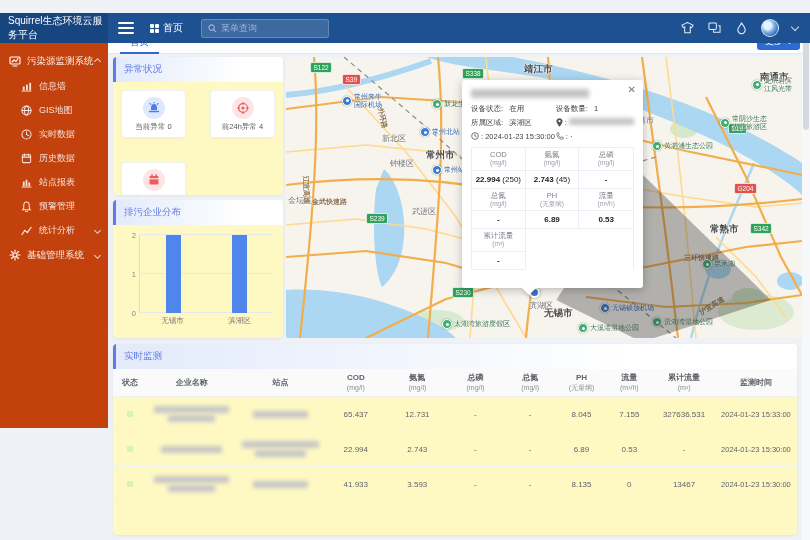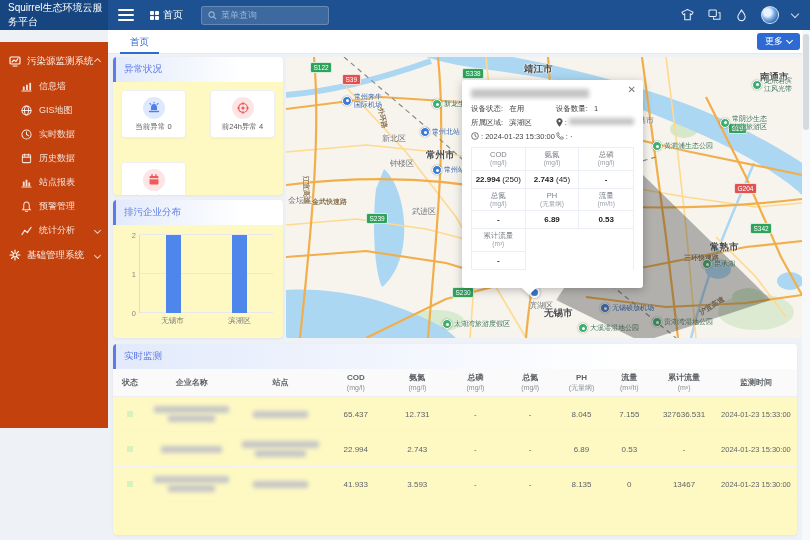--- a/index.html
+++ b/index.html
@@ -1,21 +1,21 @@
 <!DOCTYPE html>
 <html><head>
 <meta charset="utf-8">
 <style>
   * { margin:0; padding:0; box-sizing:border-box; }
   html,body { width:810px; height:540px; overflow:hidden; background:#eef1f5;
     font-family:"Liberation Sans","DejaVu Sans",sans-serif; }
   .app { position:relative; width:810px; height:540px; }
 
   
-  .topbar { position:absolute; left:0; top:0; width:810px; height:30px; background:#1d5191;
+  .topbar { position:absolute; left:0; top:13px; width:810px; height:30px; background:#1d5191;
     display:flex; align-items:center; z-index:50; }
   .brand { width:108px; height:30px; background:#17457f; color:#fff; font-size:10px;
     display:flex; align-items:center; padding-left:8px; letter-spacing:0; }
   .hamburger { width:16px; height:12px; margin-left:10px; display:flex; flex-direction:column; justify-content:space-between; cursor:pointer; }
   .hamburger i { display:block; height:2px; background:#fff; border-radius:1px; }
   .home-chip { color:#fff; font-size:10px; margin-left:16px; display:flex; align-items:center; gap:4px; cursor:pointer; }
   .grid-ic { width:9px; height:9px; display:grid; grid-template-columns:1fr 1fr; gap:1px; }
   .grid-ic i { background:#fff; border-radius:1px; }
   .search-box { margin-left:18px; width:128px; height:19px; background:rgba(255,255,255,.14);
     border:1px solid rgba(255,255,255,.22); border-radius:3px; display:flex; align-items:center; padding:0 6px; gap:4px; }
@@ -363,21 +363,21 @@
       </g>
     </svg>
 
     <div class="shadow-wedge"></div>
     <div class="anchor-marker"></div>
     <div id="map-overlays">
         <span class="map-city" style="left: 238px; top: 6px;">靖江市</span>
         <span class="map-city" style="left: 474px; top: 14px;">南通市</span>
         <span class="map-city" style="left: 140px; top: 92px;">常州市</span>
         <span class="map-city" style="left: 258px; top: 250px;">无锡市</span>
-        <span class="map-city" style="left: 424px; top: 184px;">常熟市</span>
+        <span class="map-city" style="left: 424px; top: 166px;">常熟市</span>
         <span class="map-district" style="left: 104px; top: 101px;">钟楼区</span>
         <span class="map-district" style="left: 126px; top: 149px;">武进区</span>
         <span class="map-district" style="left: 2px; top: 138px;">金坛区</span>
         <span class="map-district" style="left: 96px; top: 52px; margin-top: 24px;">新北区</span>
         <span class="map-district" style="left: 243px; top: 243px;">滨湖区</span>
         <span class="map-district" style="left: 352px; top: 58px;">港市</span>
         <span class="map-road" style="left: 26px; top: 140px;">金武快速路</span>
         <span class="map-road" style="transform: rotate(78deg); left: 86px; top: 56px;">外环路</span>
         <span class="map-road" style="transform: rotate(88deg); left: 6px; top: 128px;">江宜高速</span>
         <span class="map-road" style="left: 398px; top: 196px;">三环快速路</span>

